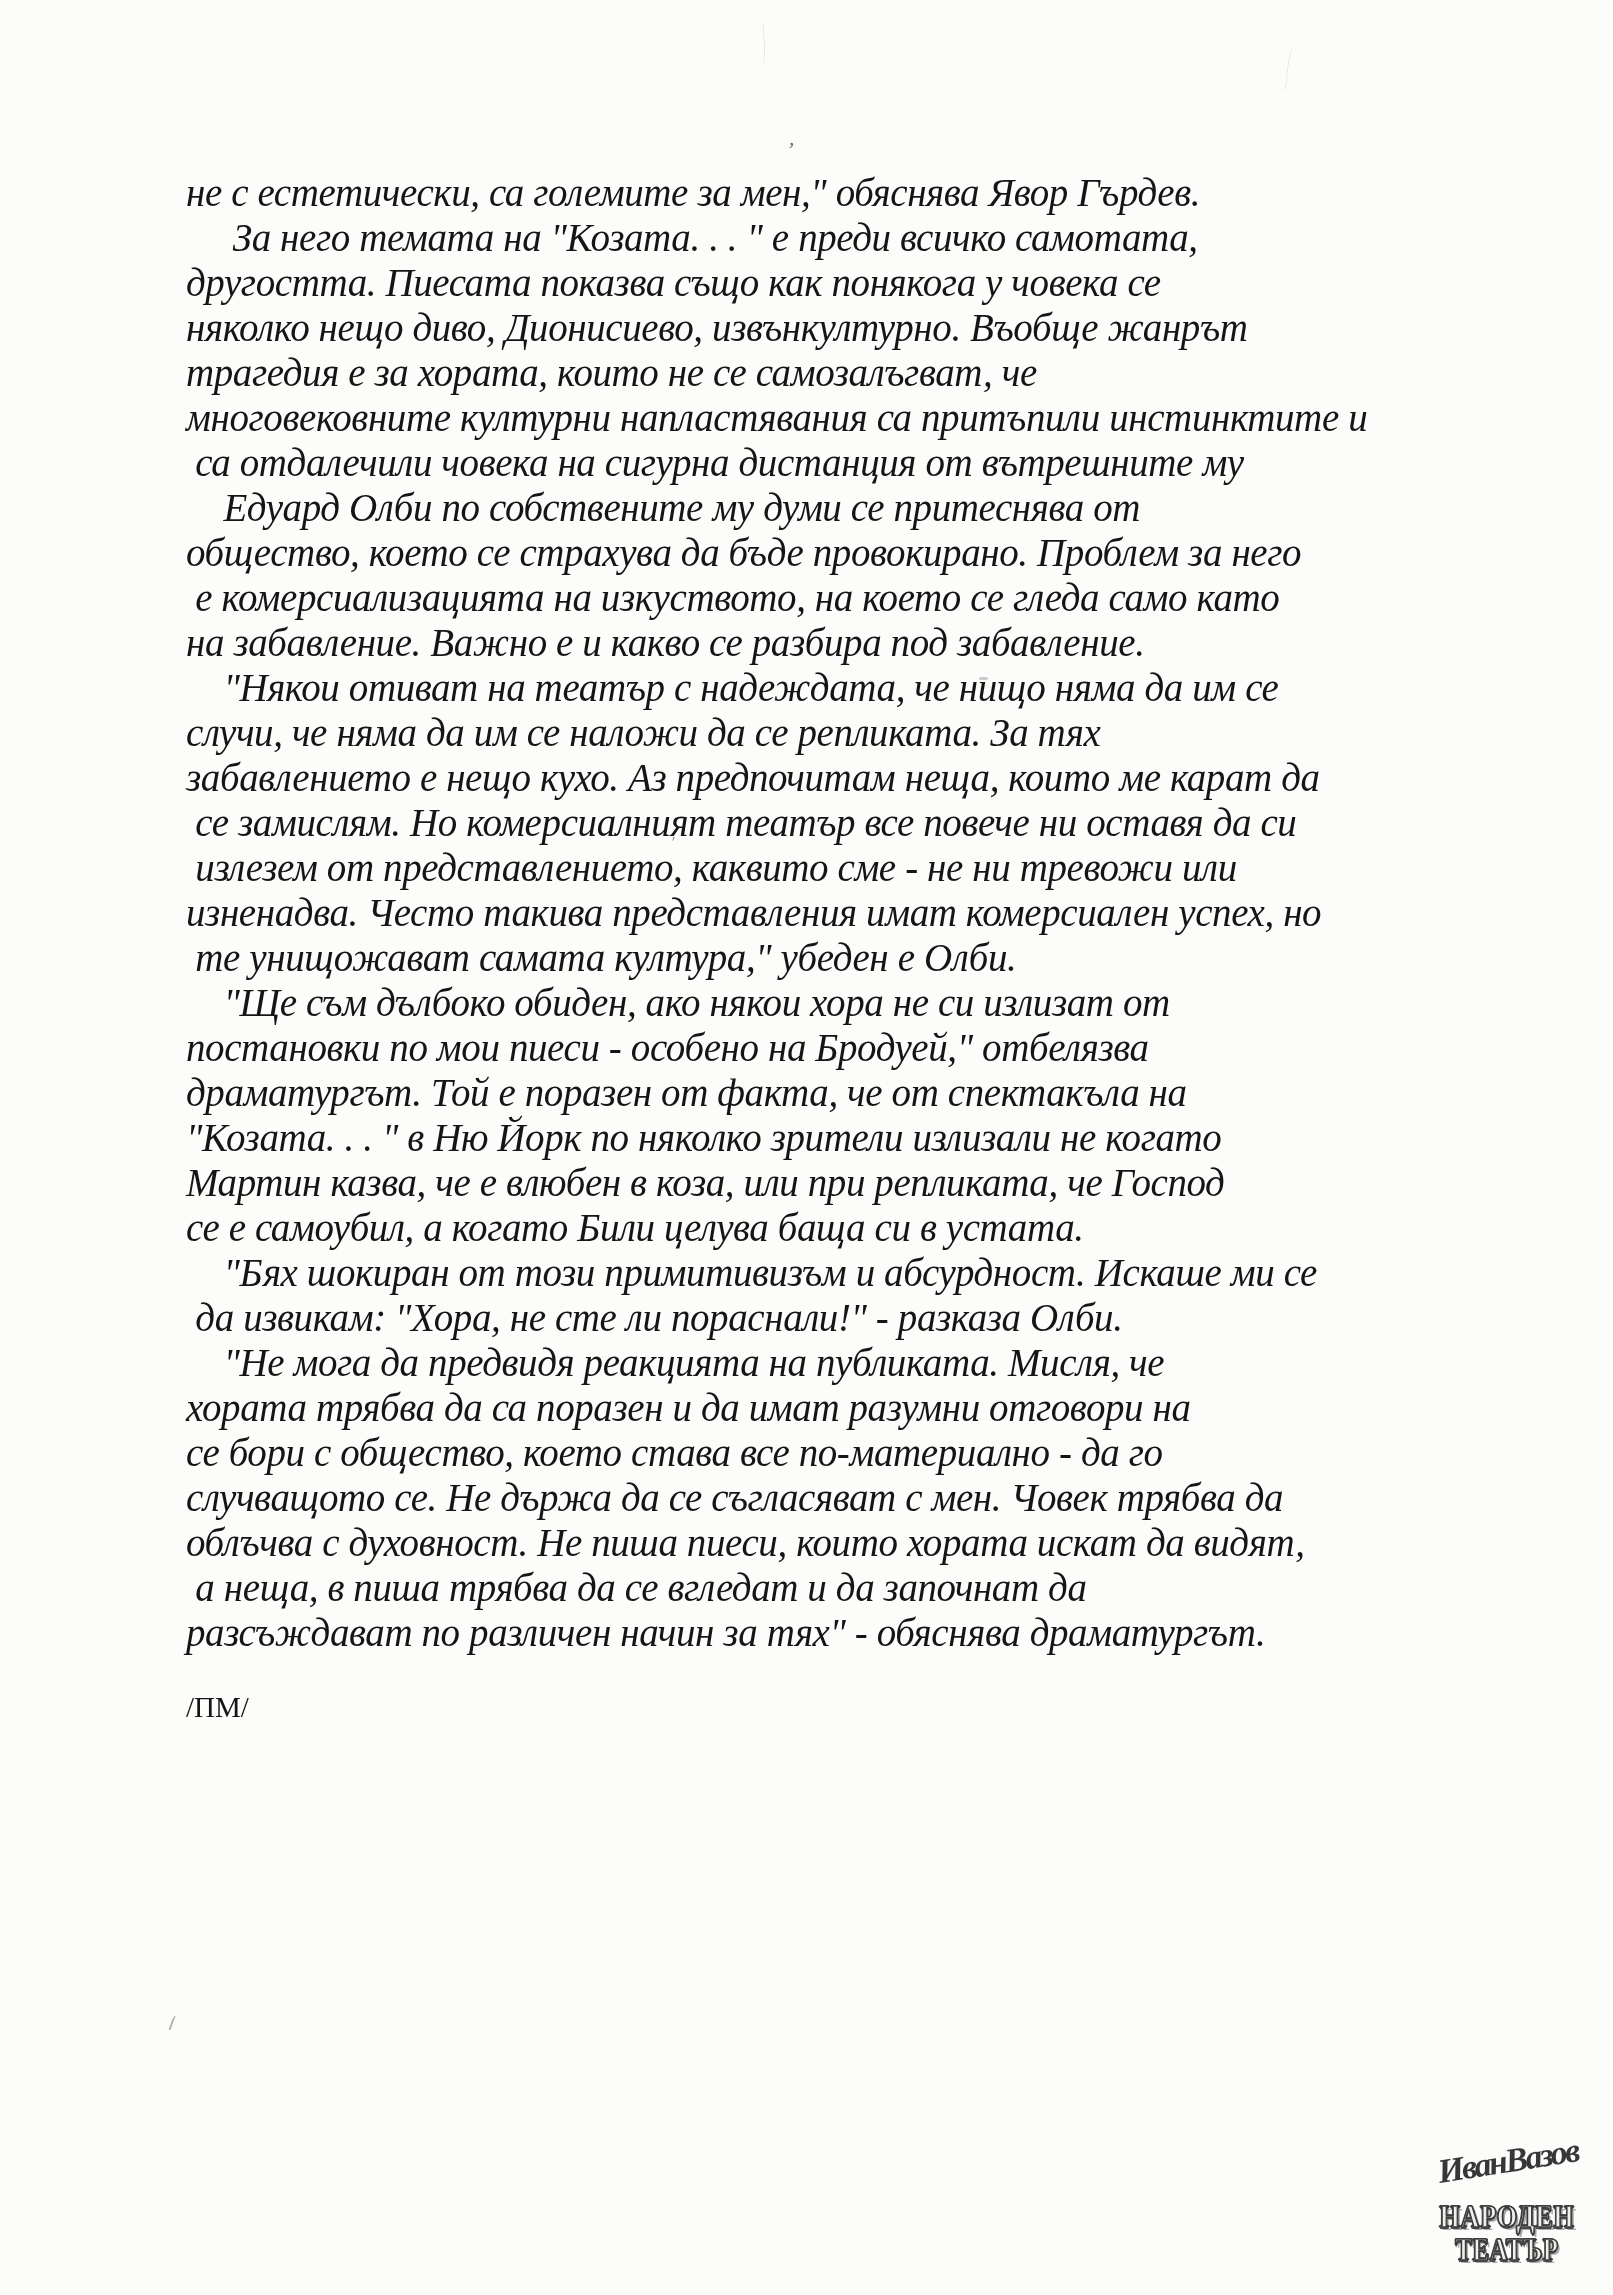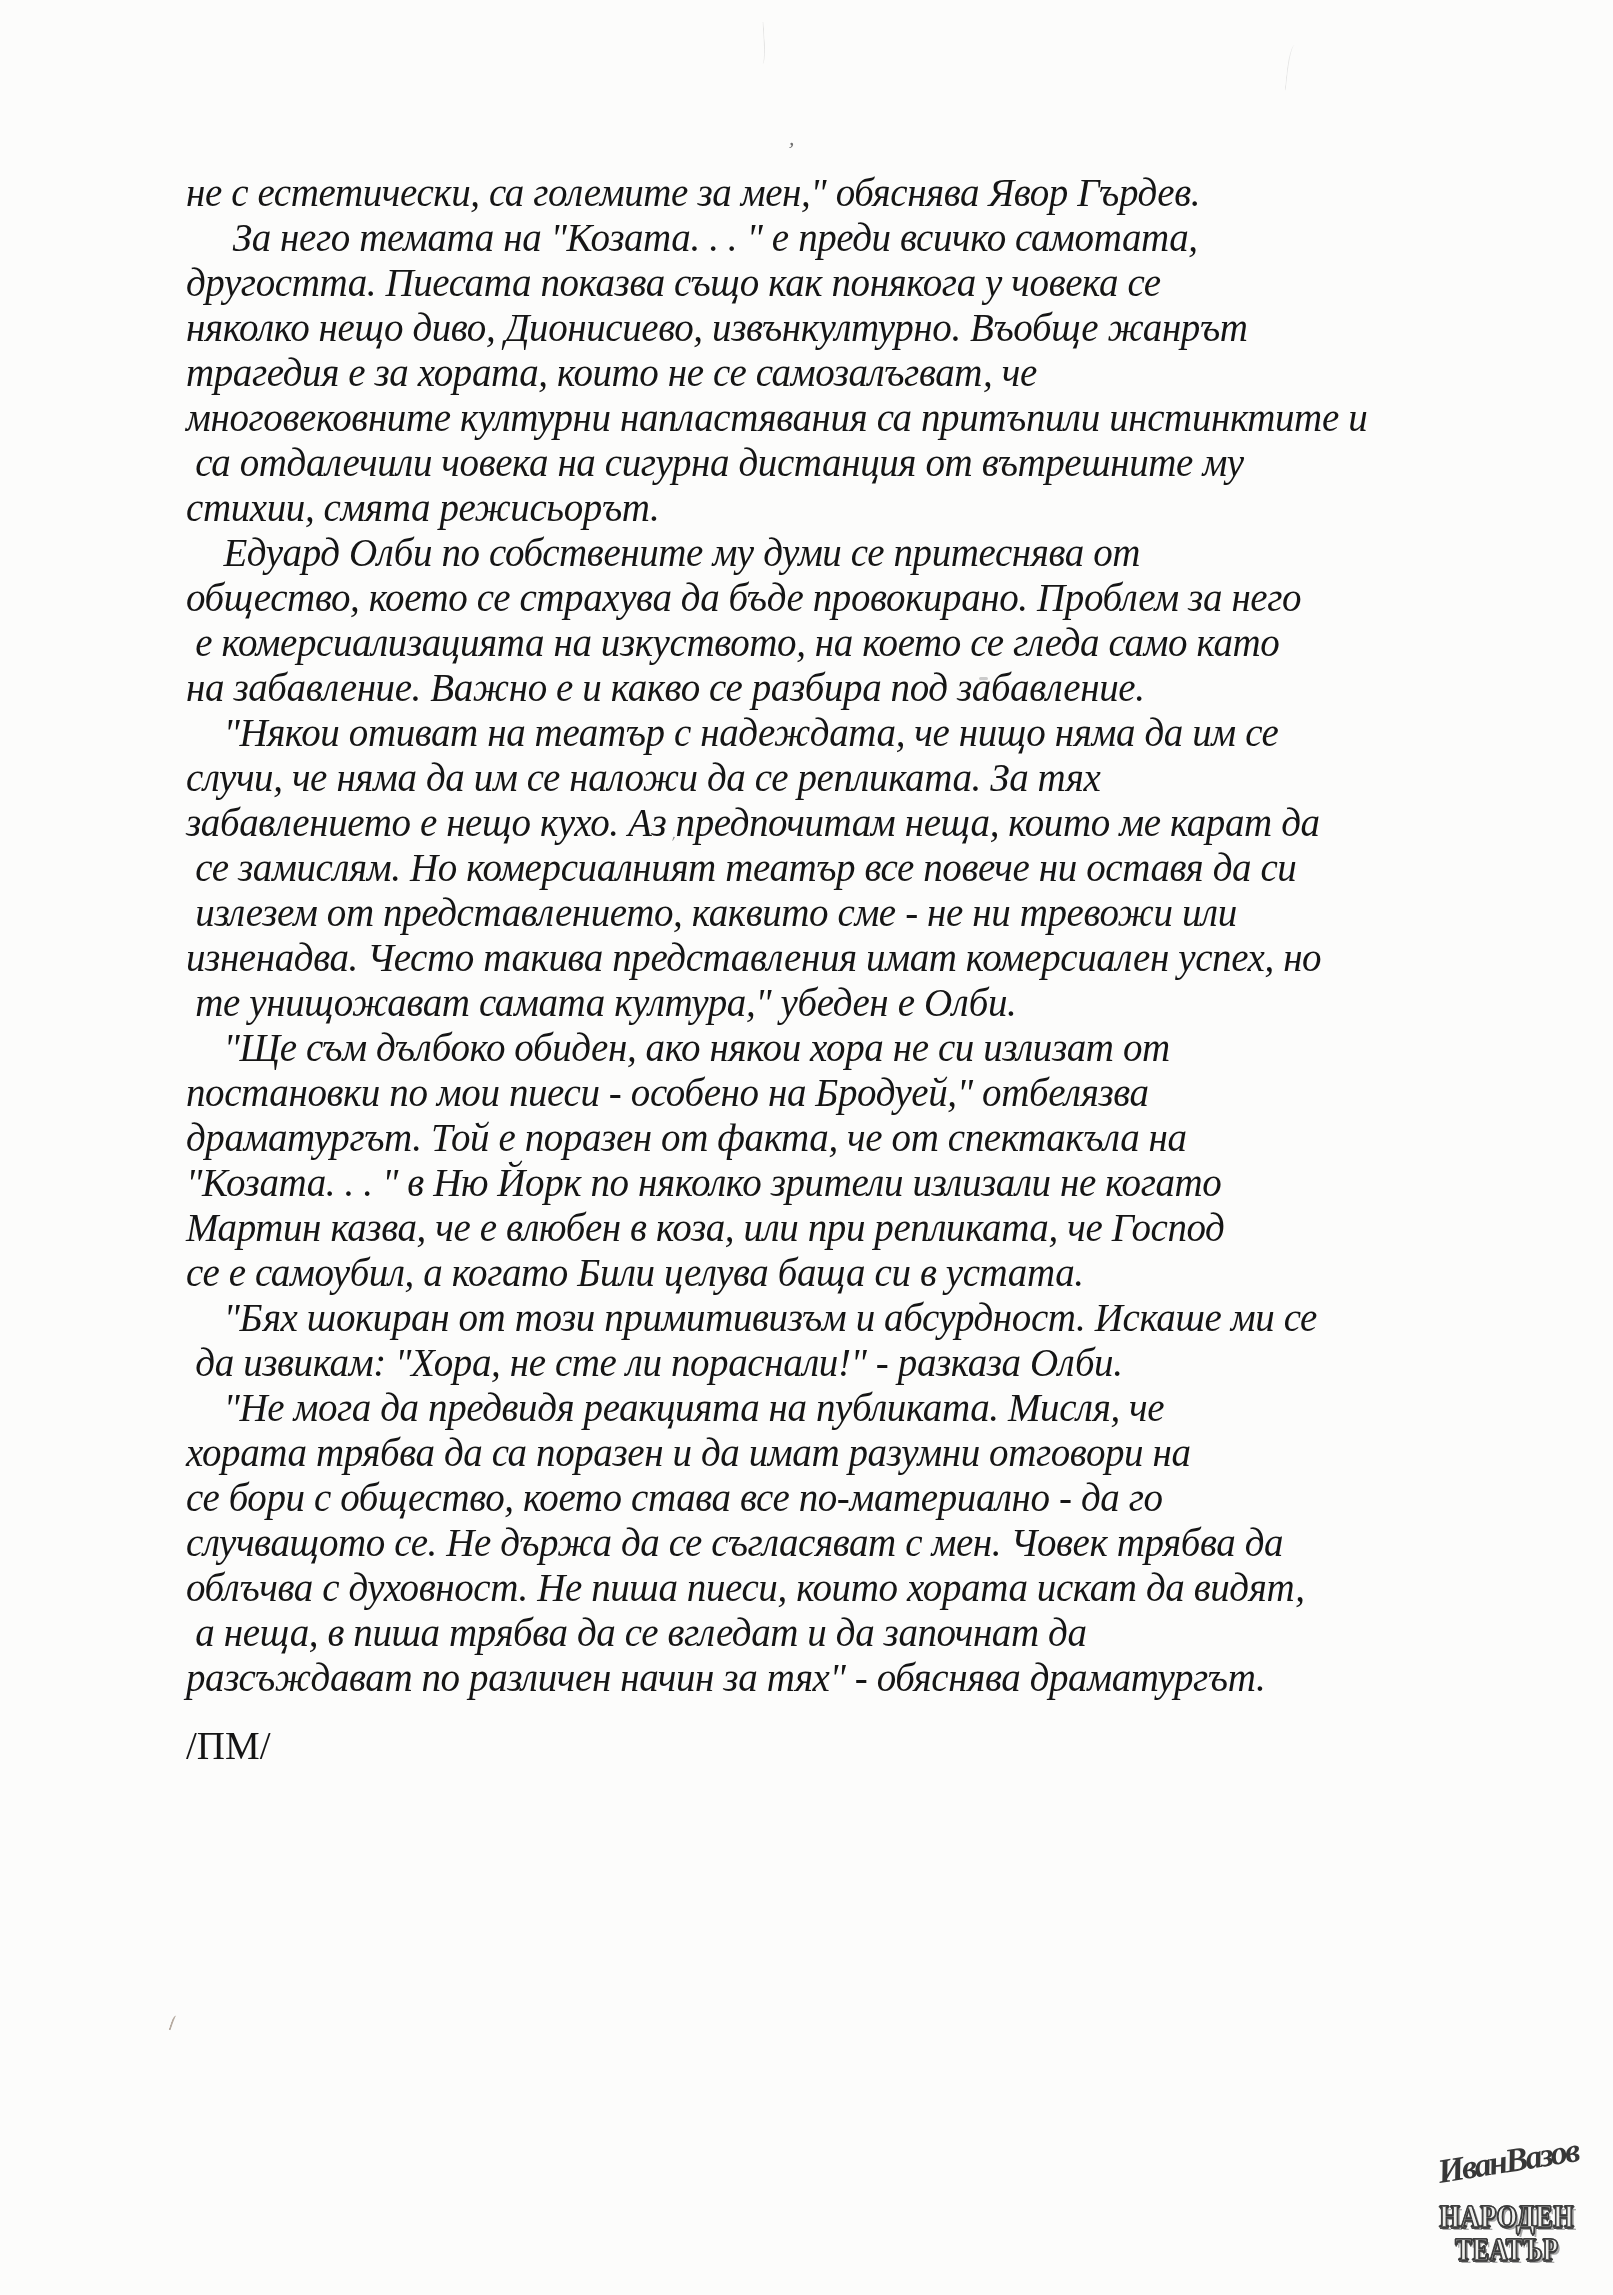--- a/index.html
+++ b/index.html
@@ -20,23 +20,23 @@
   }
   .line {
     white-space: pre;
     font-size: 39px;
     line-height: 45px;
     letter-spacing: -0.4px;
     font-style: italic;
   }
   .signoff {
     white-space: pre;
-    font-size: 39px;
+    font-size: 29px;
     line-height: 45px;
-    margin-top: 23px;
+    margin-top: 30px;
   }
   
   .stamp {
     position: absolute;
     left: 1424px;
     top: 2156px;
     width: 166px;
     text-align: center;
   }
   .stamp-sig {
@@ -89,21 +89,20 @@
 <div class="page">
 
   <div class="textblock">
     <div class="line">не с естетически, са големите за мен," обяснява Явор Гърдев.</div>
     <div class="line">     За него темата на "Козата. . . " е преди всичко самотата,</div>
     <div class="line">другостта. Пиесата показва също как понякога у човека се</div>
     <div class="line">няколко нещо диво, Дионисиево, извънкултурно. Въобще жанрът</div>
     <div class="line">трагедия е за хората, които не се самозалъгват, че</div>
     <div class="line">многовековните културни напластявания са притъпили инстинктите и</div>
     <div class="line"> са отдалечили човека на сигурна дистанция от вътрешните му</div>
-    <div class="line">стихии, смята режисьорът.</div>
     <div class="line">    Едуард Олби по собствените му думи се притеснява от</div>
     <div class="line">общество, което се страхува да бъде провокирано. Проблем за него</div>
     <div class="line"> е комерсиализацията на изкуството, на което се гледа само като</div>
     <div class="line">на забавление. Важно е и какво се разбира под забавление.</div>
     <div class="line">    "Някои отиват на театър с надеждата, че нищо няма да им се</div>
     <div class="line">случи, че няма да им се наложи да се репликата. За тях</div>
     <div class="line">забавлението е нещо кухо. Аз предпочитам неща, които ме карат да</div>
     <div class="line"> се замислям. Но комерсиалният театър все повече ни оставя да си</div>
     <div class="line"> излезем от представлението, каквито сме - не ни тревожи или</div>
     <div class="line">изненадва. Често такива представления имат комерсиален успех, но</div>

